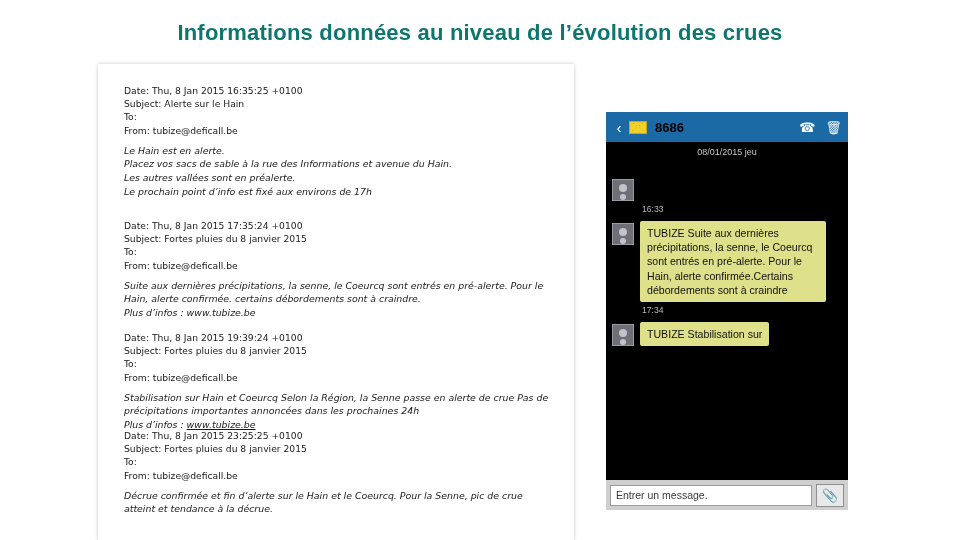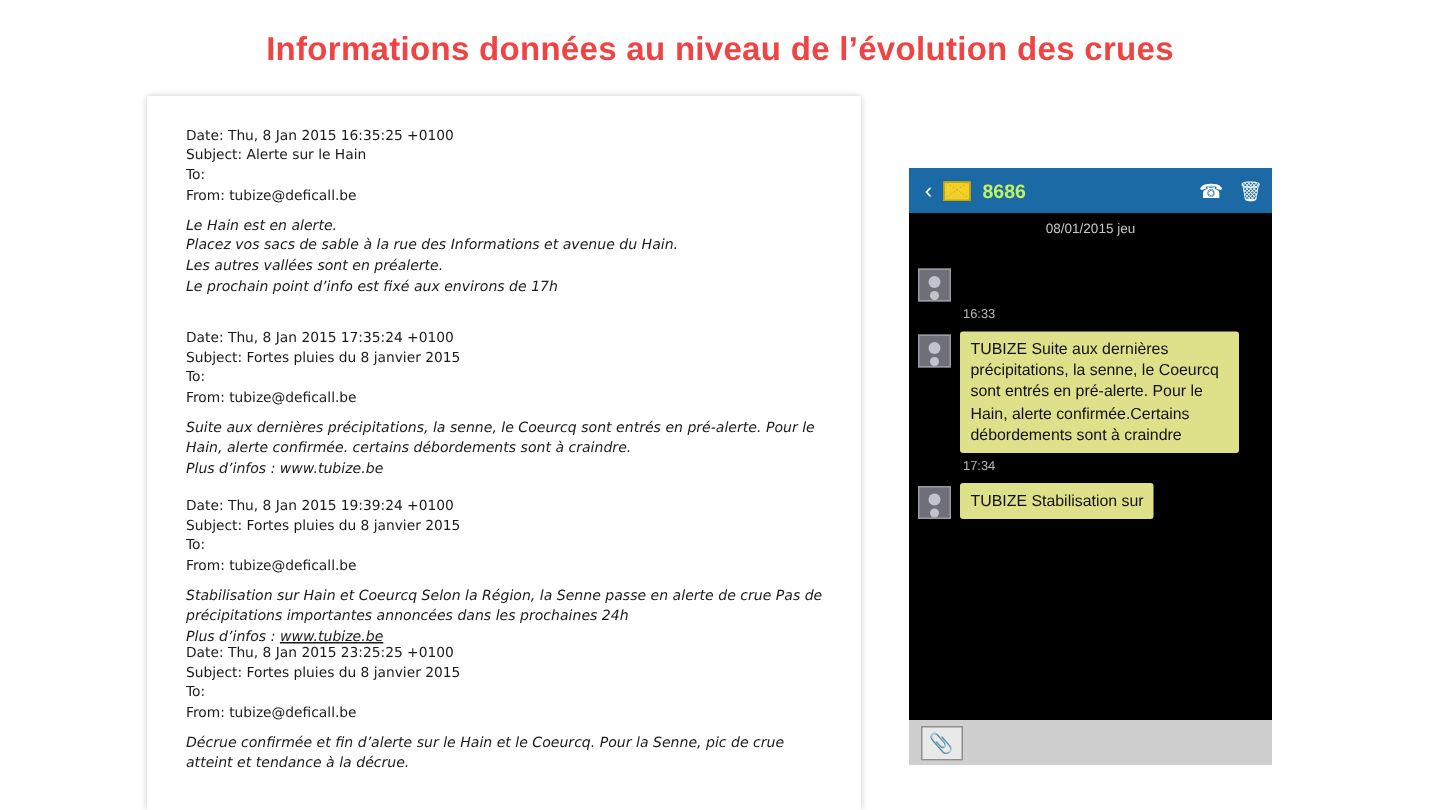--- a/index.html
+++ b/index.html
@@ -17,21 +17,21 @@
 
   
   #slide-title {
     position: absolute;
     top: 20px;
     left: 0;
     width: 960px;
     text-align: center;
     font-size: 22px;
     font-weight: bold;
-    color: #ef4444;
+    color: #0f766e;
     letter-spacing: 0.2px;
   }
 
   
   #email-doc {
     position: absolute;
     left: 98px;
     top: 64px;
     width: 476px;
     height: 476px;
@@ -170,21 +170,21 @@
   }
   #mail-badge:after {
     content: "";
     position: absolute;
     left: 0; top: 0;
     width: 100%; height: 100%;
     background: linear-gradient(to bottom right, transparent 45%, #c9a800 46%, transparent 47%),
                 linear-gradient(to bottom left, transparent 45%, #c9a800 46%, transparent 47%);
   }
   #thread-title {
-    color: #bef264;
+    color: #000000;
     font-size: 13px;
     font-weight: bold;
     margin-left: 8px;
     flex: 1;
   }
   .appbar-ico {
     color: #ffffff;
     font-size: 13px;
     margin-left: 10px;
   }
@@ -355,16 +355,17 @@
     <div class="msg-time">17:34</div>
 
     <div class="msg-row">
       <div class="avatar"></div>
       <div class="bubble">TUBIZE Stabilisation sur</div>
     </div>
 
   </div>
 
   <div id="compose-bar">
+    <div id="compose-input" placeholder="Entrer un message.">Entrer un message.</div>
     <div id="attach-button">📎</div>
   </div>
 
 </div>
 
 </body></html>

